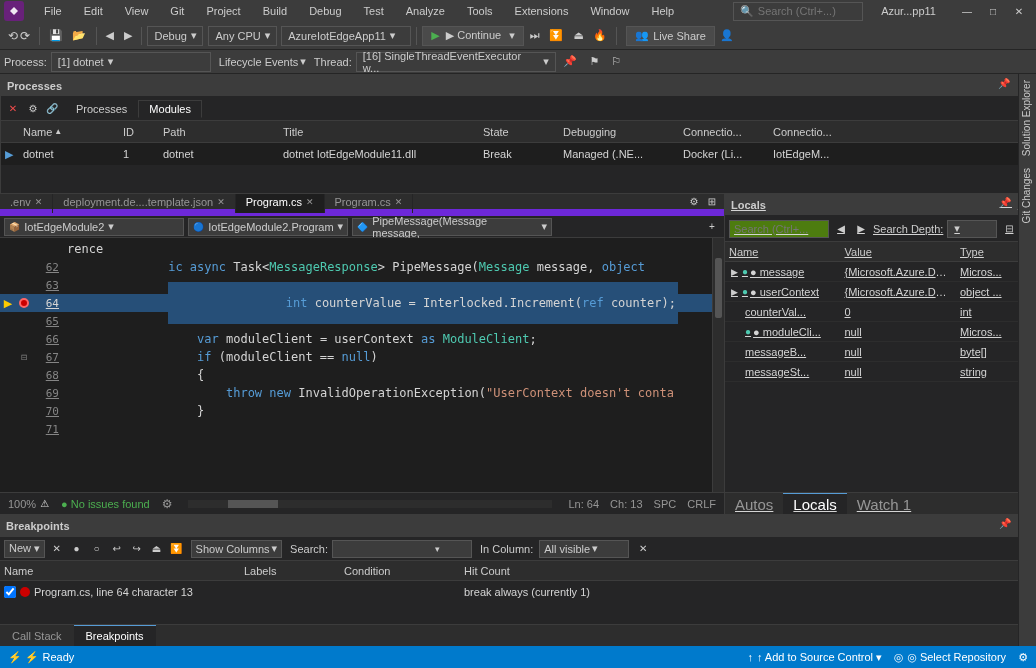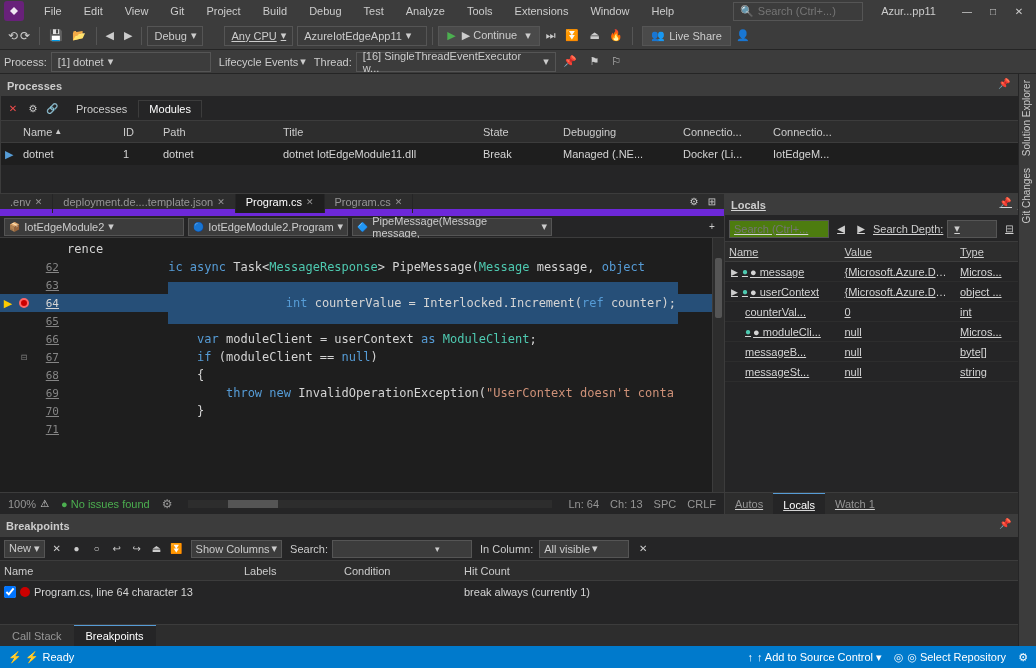--- a/index.html
+++ b/index.html
@@ -65,21 +65,21 @@
 
     
     .right-panel { width: 312px; background: #252526; border-left: 1px solid #3c3c3c; display: flex; flex-direction: column; text-decoration: underline; }
     .locals-toolbar { background: #252526; height: 26px; display: flex; align-items: center; padding: 0 4px; gap: 4px; border-bottom: 1px solid #3c3c3c; }
     .search-input { background: #4d7c0f; border: 1px solid #555; color: #ccc; padding: 1px 4px; font-size: 11px; width: 100px; height: 18px; outline: none; }
     .locals-header { display: grid; grid-template-columns: 1fr 1fr 80px; background: #2d2d2d; border-bottom: 1px solid #3c3c3c; height: 20px; align-items: center; }
     .locals-th { padding: 0 4px; font-size: 11px; color: #ccc; }
     .locals-row { display: grid; grid-template-columns: 1fr 1fr 80px; height: 20px; align-items: center; border-bottom: 1px solid #2d2d2d; }
     .locals-td { padding: 0 4px; font-size: 11px; color: #d4d4d4; white-space: nowrap; overflow: hidden; text-overflow: ellipsis; }
     .locals-tabs { display: flex; background: #2d2d2d; border-top: 1px solid #3c3c3c; height: 22px; }
-    .locals-tab { padding: 2px 10px; font-size: 11px; color: #969696; cursor: pointer; height: 22px; display: flex; align-items: center; text-align: center; }
+    .locals-tab { padding: 2px 10px; font-size: 15px; color: #969696; cursor: pointer; height: 22px; display: flex; align-items: center; text-align: center; }
     .locals-tab.active { background: #252526; color: #fff; border-top: 1px solid #569cd6; }
     
     
     .breakpoints-panel { background: #252526; border-top: 1px solid #3c3c3c; height: 110px; }
     .bp-titlebar { background: #3c3c3c; height: 22px; display: flex; align-items: center; padding: 0 6px; gap: 4px; }
     .bp-toolbar { background: #252526; height: 24px; display: flex; align-items: center; padding: 0 4px; gap: 4px; border-bottom: 1px solid #3c3c3c; }
     .bp-th { padding: 0 4px; font-size: 11px; color: #ccc; }
     .bp-td { padding: 0 4px; font-size: 11px; color: #d4d4d4; display: flex; align-items: center; gap: 4px; }
     .bp-checkbox { width: 12px; height: 12px; }
     
@@ -142,21 +142,21 @@
   <div class="toolbar-btn">💾</div>
   <div class="toolbar-btn">📂</div>
   <div class="toolbar-sep"></div>
   <div class="toolbar-btn">◀</div>
   <div class="toolbar-btn">▶</div>
   <div class="toolbar-sep"></div>
   <div class="toolbar-dropdown">
     <span>Debug</span> 
       <span>▾</span>
   </div>
-  <div class="toolbar-dropdown" style="margin-left:19px;text-decoration:underline;">
+  <div class="toolbar-dropdown" style="margin-left:3px;">
     <span>Any CPU</span> 
       <span>▾</span>
   </div>
   <div class="toolbar-dropdown" style="margin-left:2px; width:130px;">
     <span>AzureIotEdgeApp11</span> 
       <span>▾</span>
   </div>
   <div class="toolbar-sep"></div>
   <div class="continue-btn">
     <span style="color:#4caf50;">▶</span>

